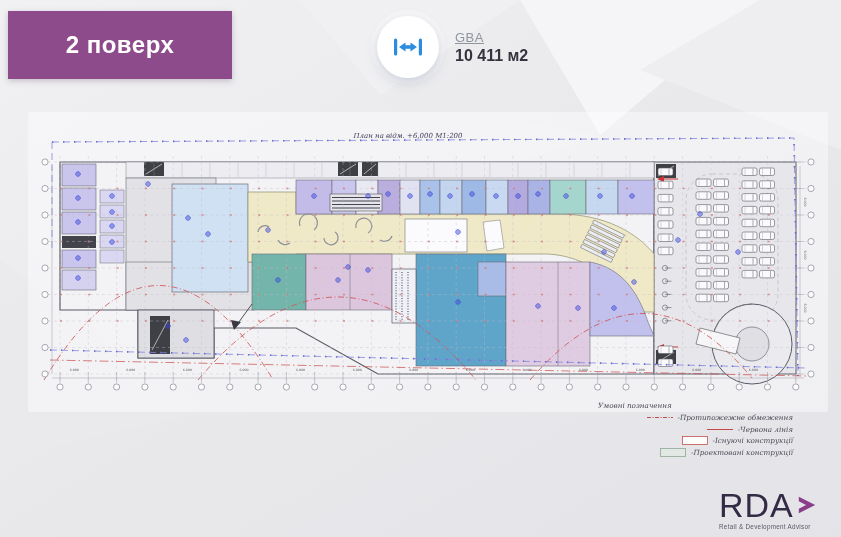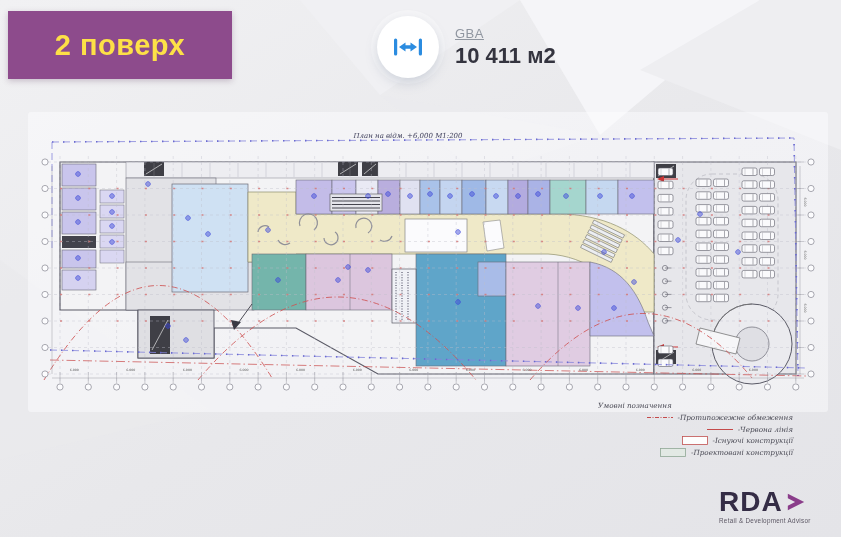--- a/index.html
+++ b/index.html
@@ -1,39 +1,39 @@
 <!DOCTYPE html>
 <html><head>
 <meta charset="utf-8">
 <style>
   html,body{margin:0;padding:0;}
   body{width:841px;height:537px;overflow:hidden;font-family:"Liberation Sans",sans-serif;}
   .slide{position:relative;width:841px;height:537px;background:linear-gradient(150deg,#f1f1f3 0%,#e8e8eb 55%,#e4e4e8 100%);overflow:hidden;}
   .facets{position:absolute;left:0;top:0;width:841px;height:537px;}
   .sheet{position:absolute;left:28px;top:112px;width:800px;height:300px;background:rgba(253,253,254,.48);border-radius:3px;}
   .badge{position:absolute;left:8px;top:11px;width:224px;height:68px;background:#8d4b8c;display:flex;align-items:center;justify-content:center;box-shadow:0 2px 6px rgba(80,40,80,.25);}
-  .badge span{color:#fde047;font-size:29px;font-weight:bold;letter-spacing:.5px;}
+  .badge span{color:#ffffff;font-size:24px;font-weight:bold;letter-spacing:.5px;}
   .gba{position:absolute;left:377px;top:16px;display:flex;align-items:center;}
   .gba-circle{width:62px;height:62px;border-radius:50%;background:#fff;display:flex;align-items:center;justify-content:center;box-shadow:0 5px 12px rgba(110,125,150,.28),0 0 0 6px rgba(255,255,255,.35);}
   .gba-icon{width:34px;height:22px;fill:#2b8ce0;}
   .gba-text{margin-left:16px;}
   .gba-label{font-size:13px;color:#9096a0;letter-spacing:.5px;text-decoration:underline;}
-  .gba-value{font-size:22px;font-weight:bold;color:#34343f;margin-top:2px;}
+  .gba-value{font-size:16px;font-weight:bold;color:#34343f;margin-top:2px;}
   #plan{position:absolute;left:38px;top:122px;width:780px;height:285px;}
   .ptitle{font:italic 7px "DejaVu Serif",serif;fill:#3c3c58;}
   .dim{font:3.2px "DejaVu Sans",sans-serif;fill:#555;}
   .arc{stroke:#cf5353;stroke-width:.85;stroke-dasharray:6 2.5 1 2.5;fill:none;}
   .legend{position:absolute;left:598px;top:401px;width:195px;font:italic 7.2px "DejaVu Serif",serif;color:#4a4a55;}
   .ltitle{margin-bottom:3px;}
   .lrow{display:flex;align-items:center;margin-bottom:2.5px;justify-content:flex-end;}
   .lsw{width:26px;height:9px;flex:0 0 26px;}
   .lrow span{margin-left:5px;}
   .rda{position:absolute;left:719px;top:488px;}
   .rda-top{display:flex;align-items:center;}
-  .rda-name{font-size:28px;font-weight:700;color:#342c45;letter-spacing:1px;line-height:1;}
+  .rda-name{font-size:34px;font-weight:400;color:#342c45;letter-spacing:1px;line-height:1;}
   .rda-arrow{width:20px;height:20px;margin-left:3px;}
   .rda-tag{font-size:6.3px;color:#5b5663;letter-spacing:.3px;margin-top:1px;}
 </style>
 </head>
 <body>
 
 <div class="slide">
 
   <svg class="facets" viewBox="0 0 841 537" preserveAspectRatio="none">
     <polygon points="300,0 520,0 380,95" fill="#f0f0f3"></polygon>

